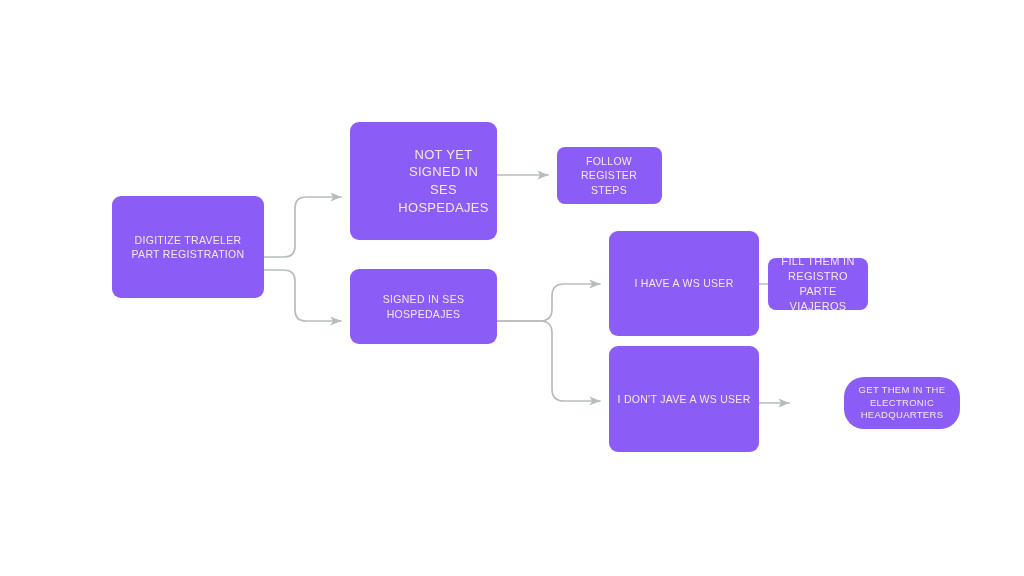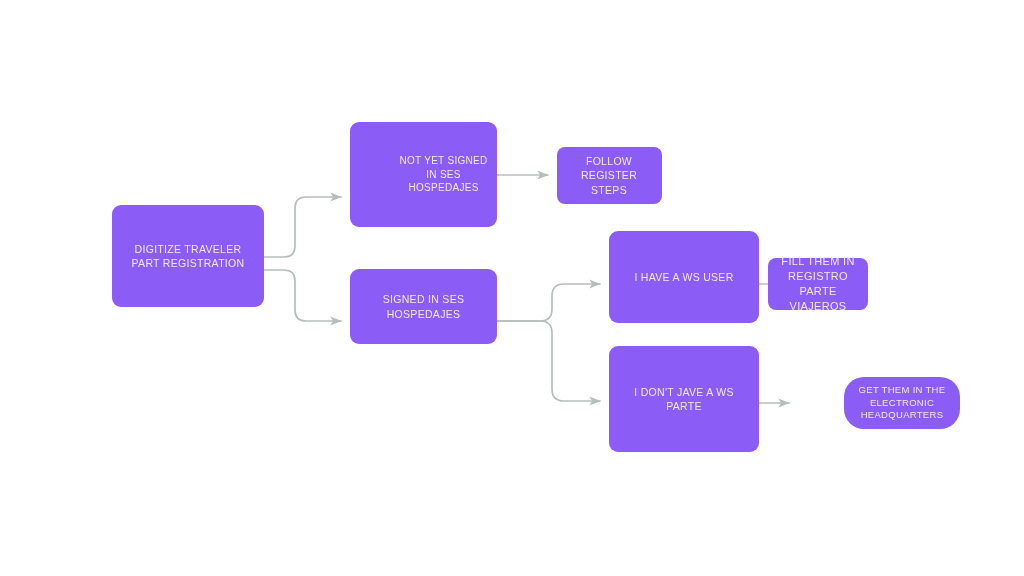--- a/index.html
+++ b/index.html
@@ -32,25 +32,25 @@
     line-height: 1.35;
     padding: 4px 8px;
     user-select: none;
   }
   .node-label {
     display: block;
     width: 100%;
   }
 
   
-  .n-root     { left: 112px; top: 205px; width: 152px; height: 102px; font-size: 10.5px; }
-  .n-notsign  { left: 350px; top: 122px; width: 147px; height: 105px; font-size: 10px; padding-left: 48px; }
+  .n-root     { left: 112px; top: 196px; width: 152px; height: 102px; font-size: 10.5px; }
+  .n-notsign  { left: 350px; top: 122px; width: 147px; height: 118px; font-size: 13px; padding-left: 48px; }
   .n-follow   { left: 557px; top: 147px; width: 105px; height: 57px;  font-size: 10.5px; border-radius: 8px; padding-left: 7px; }
   .n-signed   { left: 350px; top: 269px; width: 147px; height: 75px; font-size: 10.5px; }
-  .n-havews   { left: 609px; top: 231px; width: 150px; height: 92px; font-size: 10.5px; }
+  .n-havews   { left: 609px; top: 231px; width: 150px; height: 105px; font-size: 10.5px; }
   .n-nows     { left: 609px; top: 346px; width: 150px; height: 106px; font-size: 10.5px; }
   .n-fill     { left: 762px; top: 258px; width: 100px; height: 52px;  font-size: 11px; border-radius: 8px; margin-left: 6px; }
   .n-get      { left: 844px; top: 377px; width: 116px; height: 52px;  font-size: 9.5px; border-radius: 20px; }
 
   #edges {
     position: absolute;
     left: 0;
     top: 0;
     width: 1024px;
     height: 576px;
@@ -108,21 +108,21 @@
 
   <div class="node n-signed">
     <span class="node-label">SIGNED IN SES HOSPEDAJES</span>
   </div>
 
   <div class="node n-havews">
     <span class="node-label">I HAVE A WS USER</span>
   </div>
 
   <div class="node n-nows">
-    <span class="node-label">I DON'T JAVE A WS PARTE</span>
+    <span class="node-label">I DON'T JAVE A WS USER</span>
   </div>
 
   <div class="node n-fill">
     <span class="node-label">FILL THEM IN REGISTRO PARTE VIAJEROS</span>
   </div>
 
   <div class="node n-get">
     <span class="node-label">GET THEM IN THE ELECTRONIC HEADQUARTERS</span>
   </div>
 

